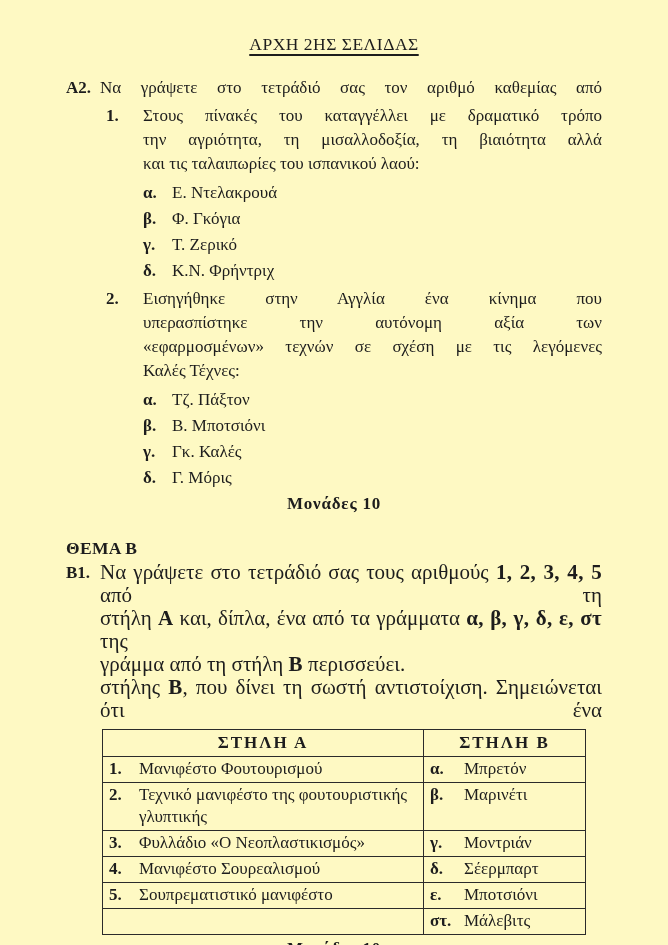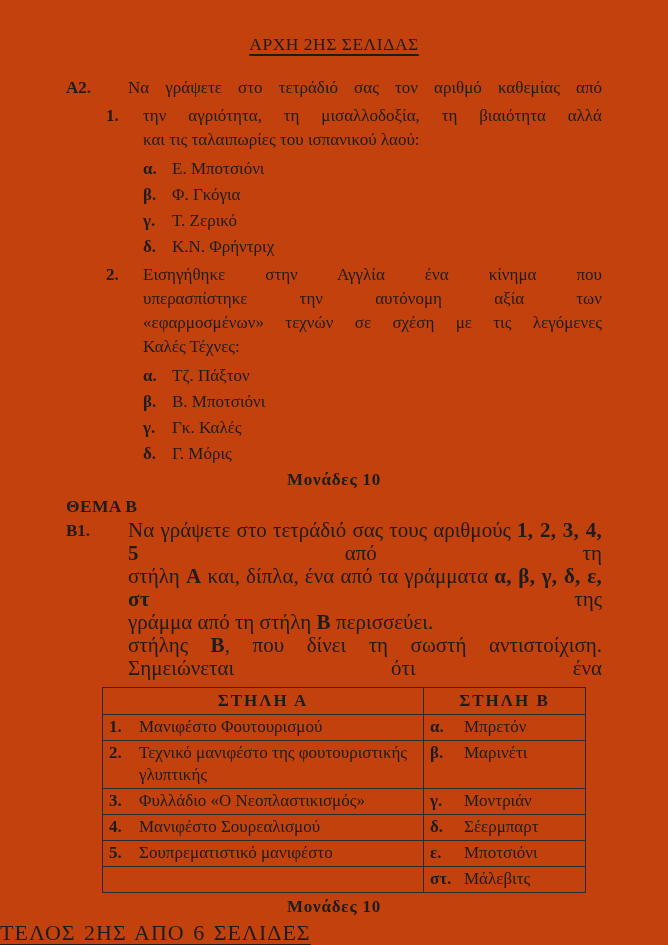--- a/index.html
+++ b/index.html
@@ -1,54 +1,54 @@
 <!DOCTYPE html>
 <html lang="el"><head>
 <meta charset="utf-8">
 <style>
   * { margin: 0; padding: 0; box-sizing: border-box; }
   html, body { background: #ffffff; }
   .page {
     position: relative;
     width: 668px;
     height: 945px;
-    background: #c2410c;
+    background: #fef9c3;
     color: #1d1d1d;
     font-family: "Liberation Serif", "DejaVu Serif", serif;
     font-size: 17px;
     padding-top: 34px;
     overflow: hidden;
   }
   .page-header { text-align: center; font-size: 17.5px; letter-spacing: .5px; }
   .page-header .uline, .page-footer .uline {
     text-decoration: underline;
     text-decoration-thickness: 1.5px;
     text-underline-offset: 4px;
   }
   .content { margin: 0 66px; }
 
   
-  .lblpara { display: flex; margin-top: 21px; gap: 28px; }
+  .lblpara { display: flex; margin-top: 21px; }
   .lblpara .plabel { flex: 0 0 34px; font-weight: bold; line-height: 24px; }
   .ptext { flex: 1; line-height: 24px; }
 
   .line { overflow: hidden; }
   .line.fill { text-align: justify; text-align-last: justify; }
 
   
   .item { display: flex; margin-left: 40px; margin-top: 4px; }
   .item .inum { flex: 0 0 37px; font-weight: bold; line-height: 24px; }
 
   .opts { margin-left: 77px; margin-top: 5px; }
   .opt { display: flex; height: 24px; margin-bottom: 2px; line-height: 24px; }
   .opt .olet { flex: 0 0 29px; font-weight: bold; }
 
   .points { text-align: center; font-weight: bold; letter-spacing: .8px; margin-top: 2px; line-height: 24px; }
 
-  .theme { font-weight: bold; font-size: 17.5px; margin-top: 2px; line-height: 24px; letter-spacing: .3px; }
+  .theme { font-weight: bold; font-size: 17.5px; margin-top: 20px; line-height: 24px; letter-spacing: .3px; }
 
   .b1para { margin-top: 1px; }
   .b1para .ptext { font-size: 21px; line-height: 23px; }
   .b1para .ptext b { letter-spacing: .3px; }
 
   table.match {
     border-collapse: collapse;
     table-layout: fixed;
     margin: 7px 0 0 36px;
     width: 483px;
@@ -90,28 +90,29 @@
     <div class="lblpara">
       <span class="plabel">Α2.</span>
       <div class="ptext">
         <div class="line fill">Να γράψετε στο τετράδιό σας τον αριθμό καθεμίας από</div>
       </div>
     </div>
 
     <div class="item">
       <span class="inum">1.</span>
       <div class="ptext">
+        <div class="line fill">Στους πίνακές του καταγγέλλει με δραματικό τρόπο</div>
         <div class="line fill">την αγριότητα, τη μισαλλοδοξία, τη βιαιότητα αλλά</div>
         <div class="line">και τις ταλαιπωρίες του ισπανικού λαού:</div>
       </div>
     </div>
     <div class="opts">
       <div class="opt">
         <span class="olet">α.</span>
-        <span>Ε. Μποτσιόνι</span>
+        <span>Ε. Ντελακρουά</span>
       </div>
       <div class="opt">
         <span class="olet">β.</span>
         <span>Φ. Γκόγια</span>
       </div>
       <div class="opt">
         <span class="olet">γ.</span>
         <span>Τ. Ζερικό</span>
       </div>
       <div class="opt">

